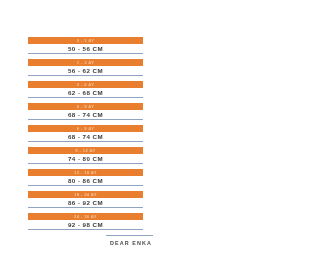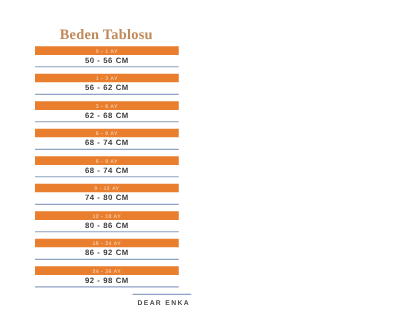--- a/index.html
+++ b/index.html
@@ -108,21 +108,20 @@
     letter-spacing: 1.1px;
     color: #4a4a4a;
     white-space: nowrap;
   }
 </style>
 </head>
 <body>
 
 <div id="page">
 
-  <div class="title">Beden Tablosu</div>
 
   <div class="table" id="size-table">
       <div class="row">
         <div class="age-bar">0 - 1 AY</div>
         <div class="size-cell">50 - 56 CM</div>
         <div class="divider"></div>
       </div>
       <div class="gap"></div>
       <div class="row">
         <div class="age-bar">1 - 3 AY</div>

